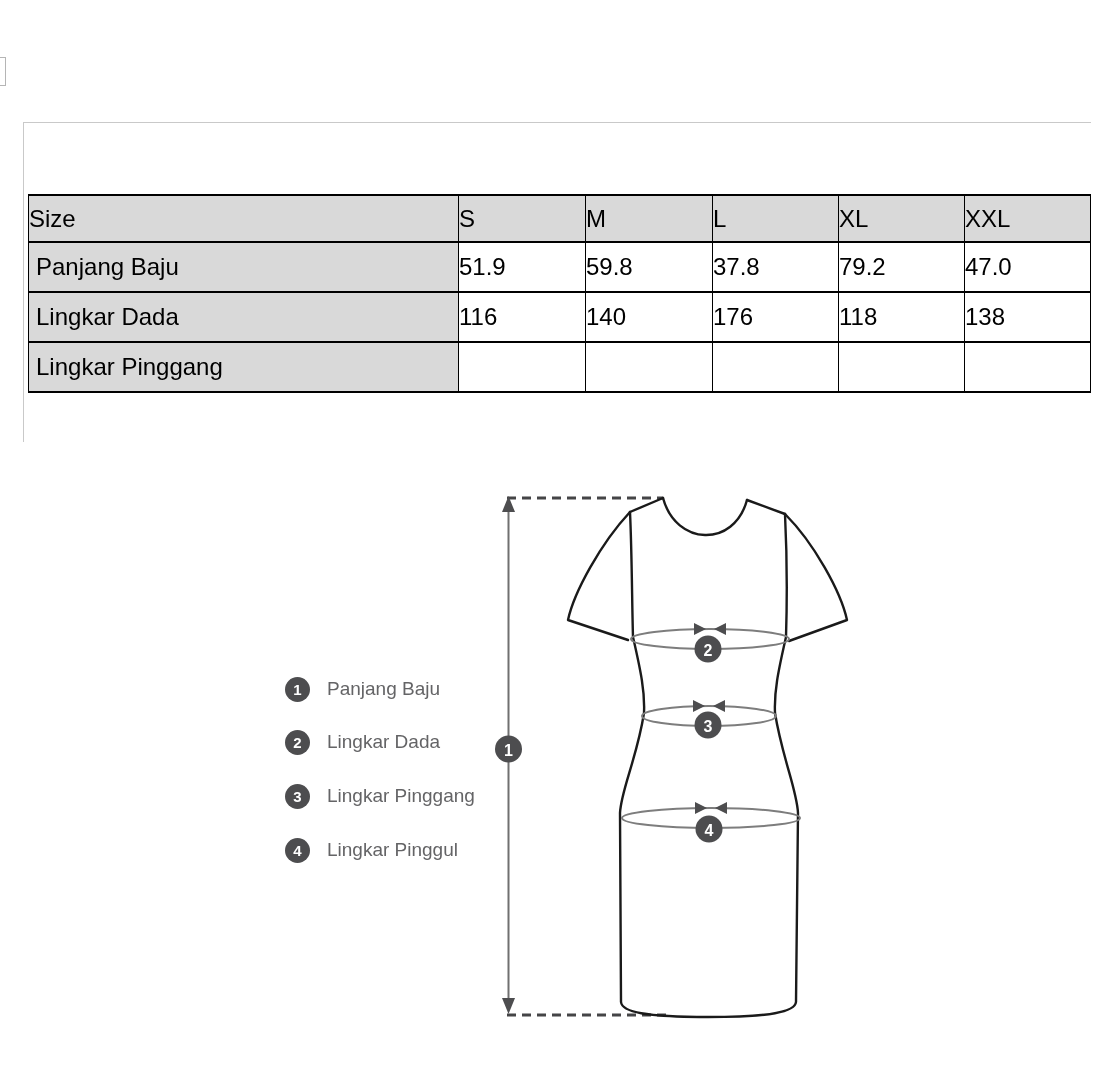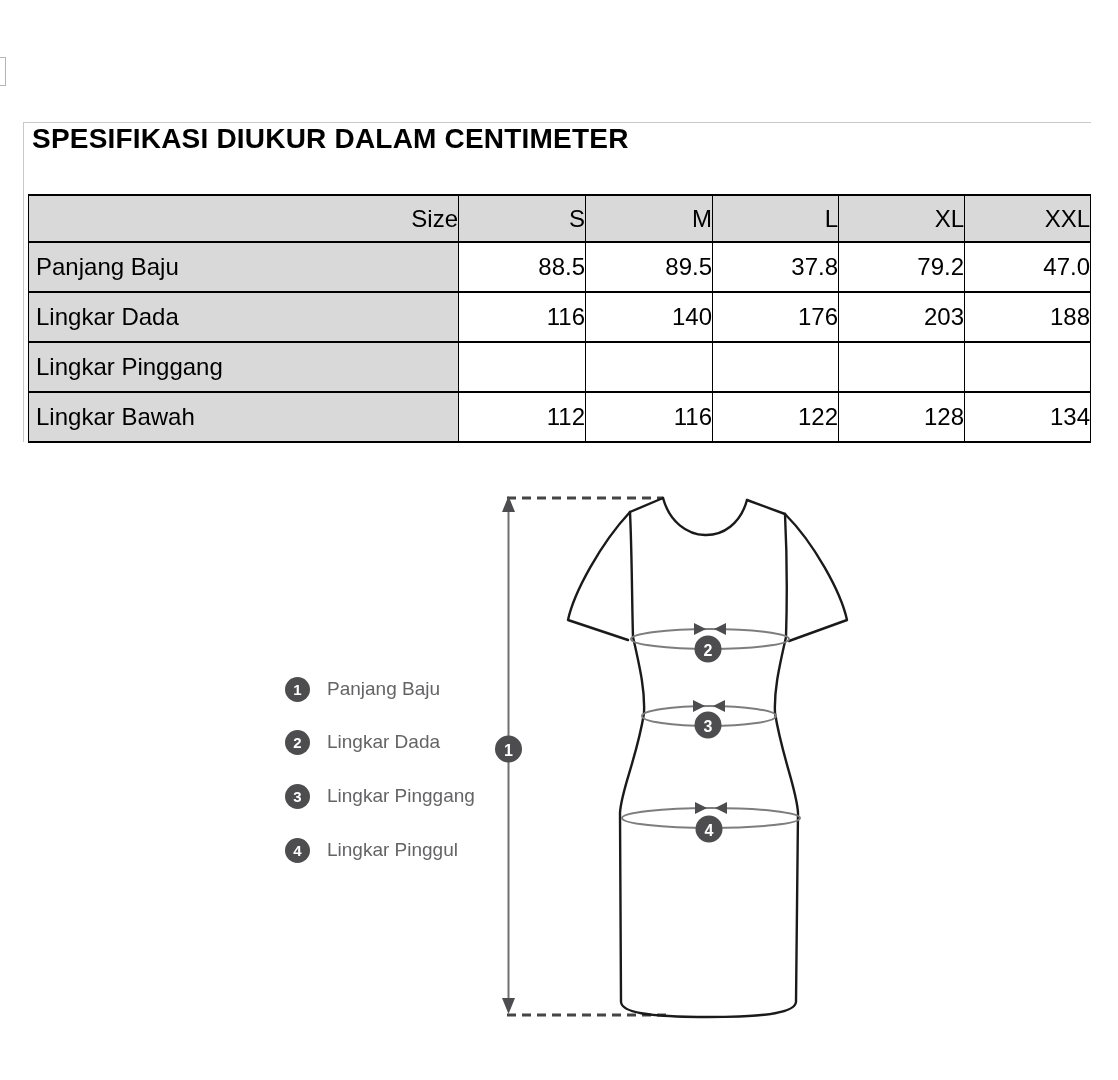--- a/index.html
+++ b/index.html
@@ -24,21 +24,21 @@
   }
   
   #spec-table{
     position:absolute;left:28px;top:194px;width:1062px;
     border-collapse:collapse;table-layout:fixed;
     font-size:24px;
   }
   #spec-table th,#spec-table td{
     border-left:1px solid #000;border-right:1px solid #000;
     border-top:2px solid #000;border-bottom:2px solid #000;
-    padding:0;text-align:right;font-weight:normal;vertical-align:middle;
+    padding:0;text-align:left;font-weight:normal;vertical-align:middle;
     overflow:hidden;white-space:nowrap;
   }
   #spec-table thead tr{height:47px;}
   #spec-table tbody tr{height:50px;}
   #spec-table th{background:#d9d9d9;}
   #spec-table td.rowlabel{background:#d9d9d9;text-align:left;padding-left:7px;}
   
   #diagram-svg{position:absolute;left:455px;top:468px;}
   
   .legend-item{
@@ -52,21 +52,20 @@
   .legend-label{font-size:19px;color:#646466;white-space:nowrap;}
 </style>
 </head>
 <body>
 
 <div id="page">
 
   <div id="edge-fragment"></div>
   <div id="faint-region"></div>
 
-  <div id="page-title">SPESIFIKASI DIUKUR DALAM CENTIMETER</div>
 
   <table id="spec-table">
     <colgroup>
       <col style="width:430px">
         <col style="width:127px">
         <col style="width:127px">
       <col style="width:126px">
         <col style="width:126px">
         <col style="width:126px">
     </colgroup>
@@ -76,49 +75,41 @@
         <th>S</th>
         <th>M</th>
         <th>L</th>
         <th>XL</th>
         <th>XXL</th>
       </tr>
     </thead>
     <tbody>
       <tr>
         <td class="rowlabel">Panjang Baju</td>
-        <td>88.5</td>
-        <td>89.5</td>
+        <td>51.9</td>
+        <td>59.8</td>
         <td>37.8</td>
         <td>79.2</td>
         <td>47.0</td>
       </tr>
       <tr>
         <td class="rowlabel">Lingkar Dada</td>
         <td>116</td>
         <td>140</td>
         <td>176</td>
-        <td>203</td>
-        <td>188</td>
+        <td>118</td>
+        <td>138</td>
       </tr>
       <tr>
         <td class="rowlabel">Lingkar Pinggang</td>
         <td></td>
         <td></td>
         <td></td>
         <td></td>
         <td></td>
-      </tr>
-      <tr>
-        <td class="rowlabel">Lingkar Bawah</td>
-        <td>112</td>
-        <td>116</td>
-        <td>122</td>
-        <td>128</td>
-        <td>134</td>
       </tr>
     </tbody>
   </table>
 
   <svg id="diagram-svg" width="465" height="585" viewBox="455 468 465 585" xmlns="http://www.w3.org/2000/svg">
 
     <line x1="507" y1="498" x2="663" y2="498" stroke="#454547" stroke-width="3" stroke-dasharray="9 6"></line>
     <line x1="507" y1="1015" x2="668" y2="1015" stroke="#454547" stroke-width="3" stroke-dasharray="9 6"></line>
 
     <g>

